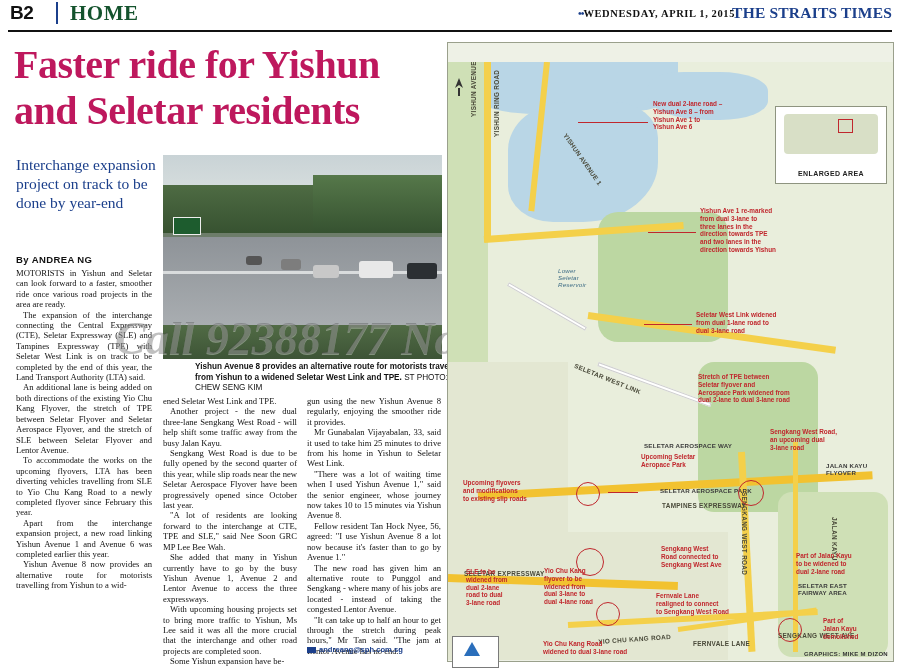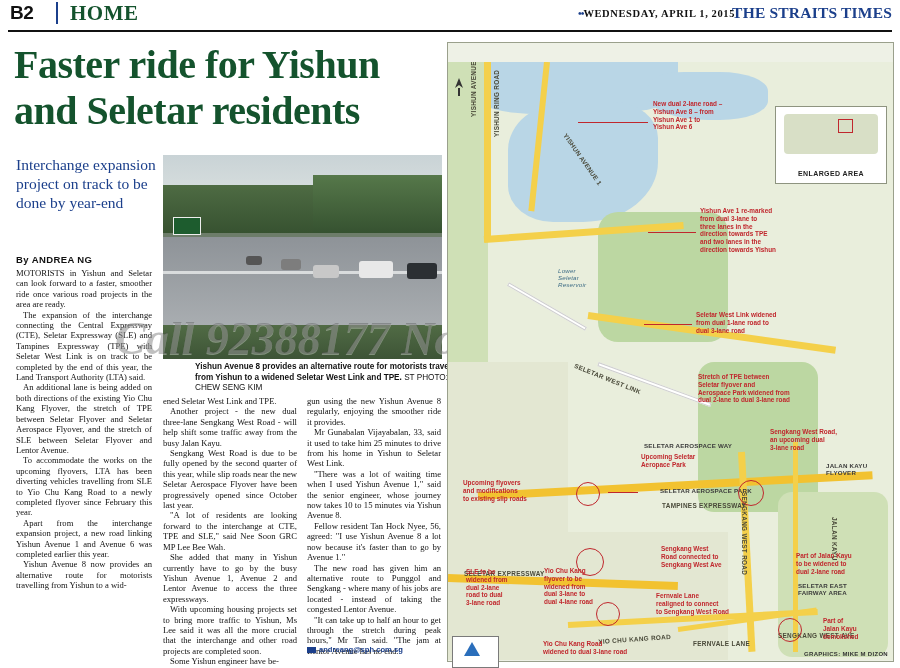--- a/index.html
+++ b/index.html
@@ -19,21 +19,21 @@
   .mh-rule{position:absolute;left:56px;top:2px;width:2px;height:22px;background:#1b3f8b;}
   .mh-home{position:absolute;left:70px;top:1px;font-family:"Liberation Serif",serif;font-weight:bold;font-size:21px;color:#14532d;letter-spacing:0.5px;}
   .mh-date{position:absolute;right:165px;top:8px;font-family:"Liberation Serif",serif;font-size:10.5px;font-weight:bold;letter-spacing:0.6px;color:#111;}
   .mh-date .dots{color:#1b3f8b;letter-spacing:-1px;}
   .mh-paper{position:absolute;right:8px;top:4px;font-family:"Liberation Serif",serif;font-weight:bold;font-size:15.5px;color:#1b3f8b;letter-spacing:0.2px;}
   .mh-line{position:absolute;left:8px;top:30px;width:884px;height:2px;background:#111;}
 
   
   .headline{position:absolute;left:14px;top:42px;width:430px;
     font-family:"Liberation Serif",serif;font-weight:bold;font-size:40px;line-height:46px;
-    letter-spacing:-0.5px;color:#14532d;}
+    letter-spacing:-0.5px;color:#be185d;}
 
   .subhead{position:absolute;left:16px;top:155px;width:140px;
     font-family:"Liberation Serif",serif;font-size:15.5px;line-height:19px;color:#1b3f8b;font-weight:normal;}
   .byline{position:absolute;left:16px;top:254px;font-family:"Liberation Sans",sans-serif;
     font-size:9.5px;font-weight:bold;letter-spacing:0.4px;color:#111;}
 
   
   .photo{position:absolute;left:163px;top:155px;width:279px;height:204px;overflow:hidden;background:#9aa6a0;}
   .ph-sky{position:absolute;left:0;top:0;width:279px;height:60px;background:linear-gradient(#c9d3d6,#dfe4e2);}
   .ph-trees{position:absolute;left:0;top:30px;width:279px;height:52px;background:linear-gradient(#4e6b43,#35502f);}
@@ -153,21 +153,21 @@
     <p>Yishun Avenue 8 now provides an alternative route for motorists travelling from Yishun to a wid-</p>
   </div>
 
   <div class="col c-b">
     <p class="first">ened Seletar West Link and TPE.</p>
     <p>Another project - the new dual three-lane Sengkang West Road - will help shift some traffic away from the busy Jalan Kayu.</p>
     <p>Sengkang West Road is due to be fully opened by the second quarter of this year, while slip roads near the new Seletar Aerospace Flyover have been progressively opened since October last year.</p>
     <p>"A lot of residents are looking forward to the interchange at CTE, TPE and SLE," said Nee Soon GRC MP Lee Bee Wah.</p>
     <p>She added that many in Yishun currently have to go by the busy Yishun Avenue 1, Avenue 2 and Lentor Avenue to access the three expressways.</p>
     <p>With upcoming housing projects set to bring more traffic to Yishun, Ms Lee said it was all the more crucial that the interchange and other road projects are completed soon.</p>
-    <p>Some Yishun engineer have be-</p>
+    <p>Some Yishun expansion have be-</p>
   </div>
 
   <div class="col c-c">
     <p class="first">gun using the new Yishun Avenue 8 regularly, enjoying the smoother ride it provides.</p>
     <p>Mr Gunabalan Vijayabalan, 33, said it used to take him 25 minutes to drive from his home in Yishun to Seletar West Link.</p>
     <p>"There was a lot of waiting time when I used Yishun Avenue 1," said the senior engineer, whose journey now takes 10 to 15 minutes via Yishun Avenue 8.</p>
     <p>Fellow resident Tan Hock Nyee, 56, agreed: "I use Yishun Avenue 8 a lot now because it's faster than to go by Avenue 1."</p>
     <p>The new road has given him an alternative route to Punggol and Sengkang - where many of his jobs are located - instead of taking the congested Lentor Avenue.</p>
     <p>"It can take up to half an hour to get through the stretch during peak hours," Mr Tan said. "The jam at Lentor Avenue has no end."</p>
   </div>

